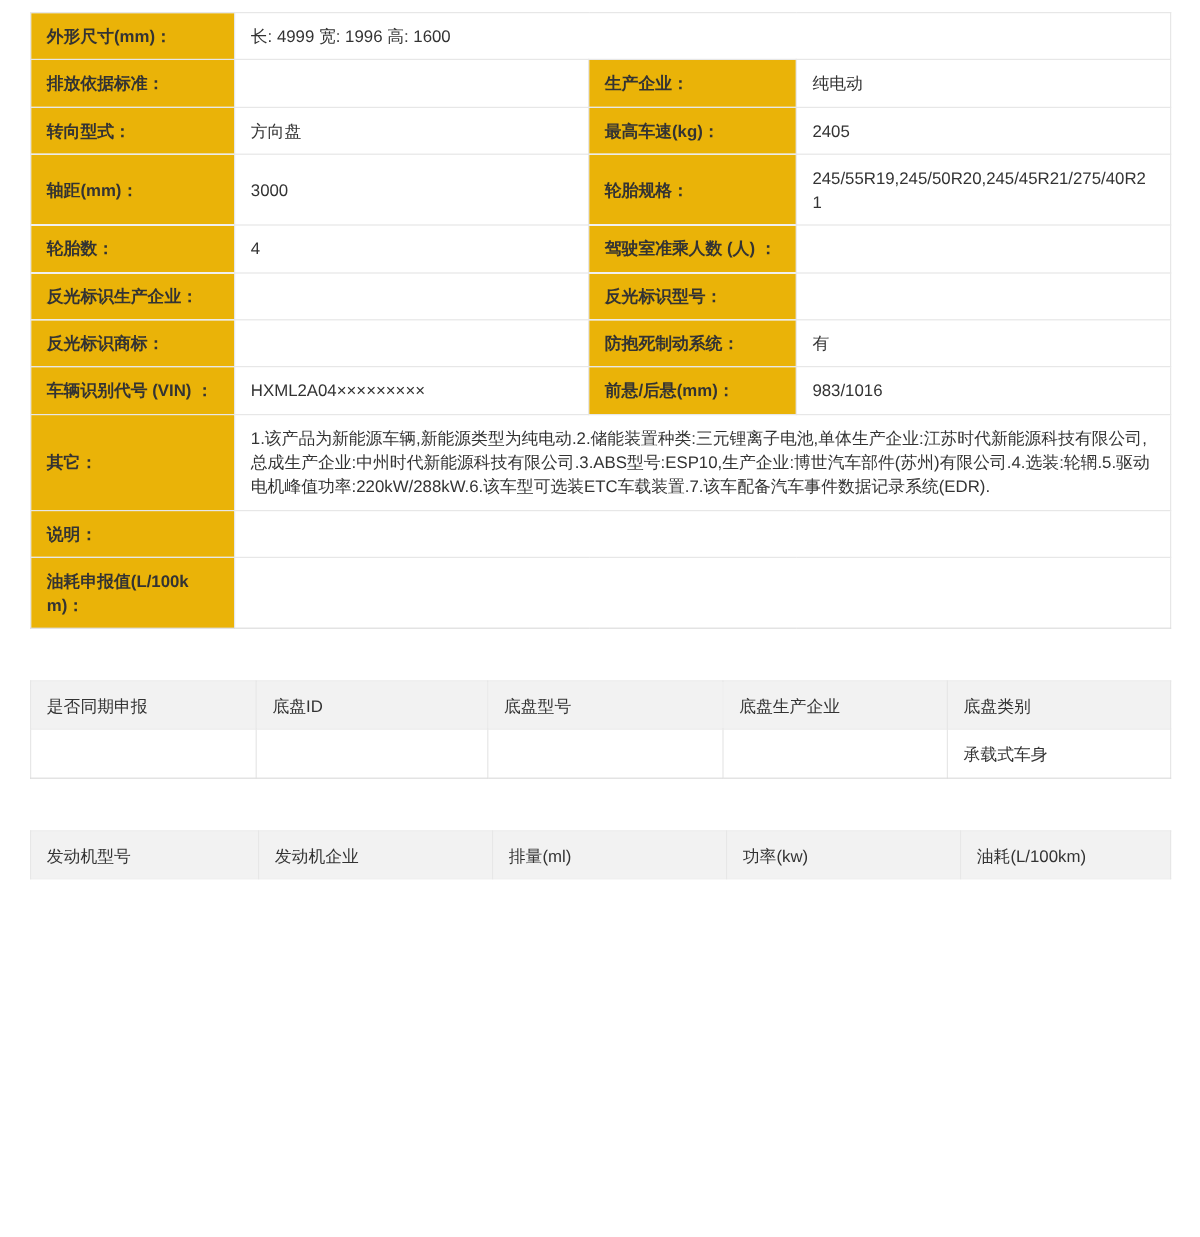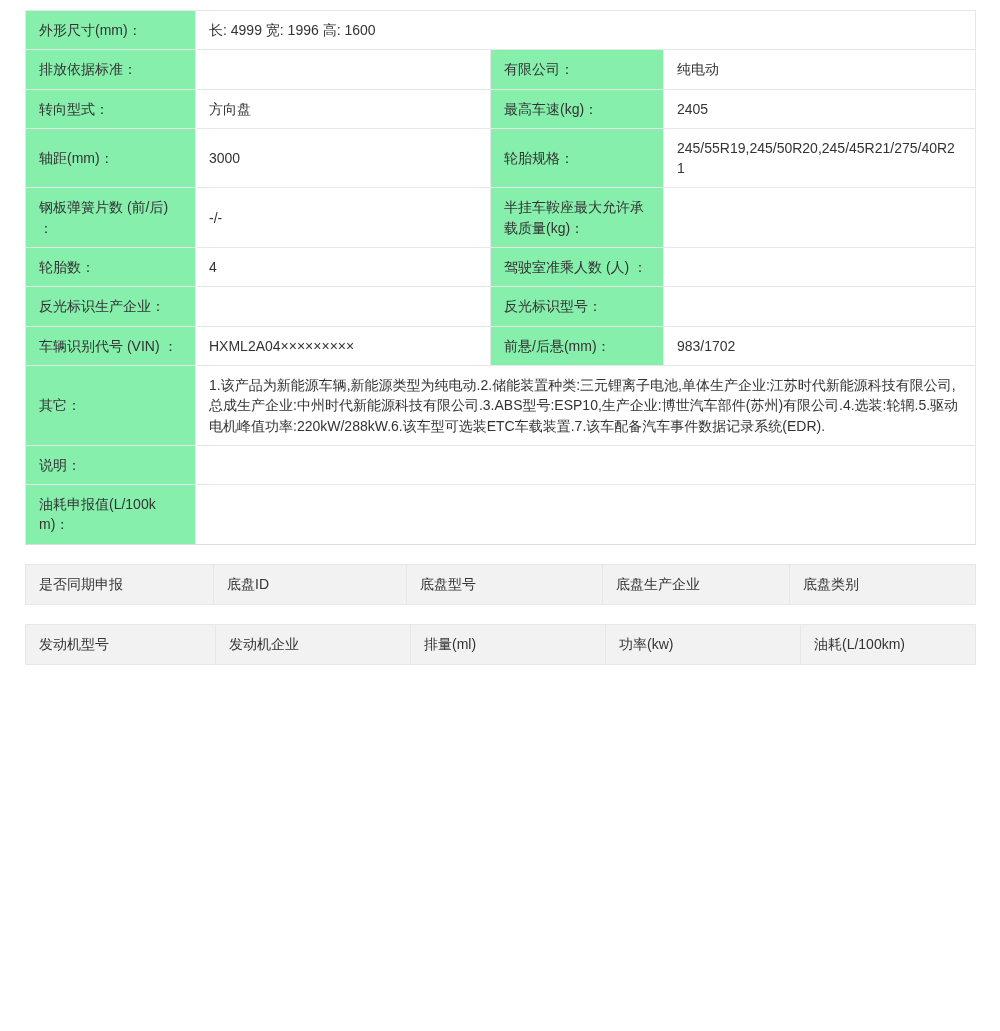--- a/index.html
+++ b/index.html
@@ -19,23 +19,23 @@
   td, th {
     border: 1px solid #e7e7e7;
     padding: 9px 13px;
     text-align: left;
     vertical-align: middle;
     font-weight: normal;
     line-height: 1.45;
     word-break: break-all;
     overflow: hidden;
   }
-  .lbl { background: #86efac; }
+  .lbl { background: #eab308; font-weight: bold; }
   .spec td { height: 19px; }
-  .sub { margin-top: 19px; border-radius: 25px; }
+  .sub { margin-top: 43px; border-radius: 25px; }
   .sub th { background: #f2f2f2; height: 21px; }
   .sub td { height: 22px; }
   .sub tr:last-child td { border-bottom-color: #dcdcdc; }
   .spec tr:last-child td { border-bottom-color: #dcdcdc; }
 </style>
 </head>
 <body>
 
 <div class="wrap">
 
@@ -47,58 +47,58 @@
         <col style="width:312px">
     </colgroup>
     <tbody>
         <tr>
       <td class="lbl">外形尺寸(mm)：</td>
       <td colspan="3">长: 4999 宽: 1996 高: 1600</td>
     </tr>
     <tr>
       <td class="lbl">排放依据标准：</td>
       <td></td>
-      <td class="lbl">有限公司：</td>
+      <td class="lbl">生产企业：</td>
       <td>纯电动</td>
     </tr>
     <tr>
       <td class="lbl">转向型式：</td>
       <td>方向盘</td>
       <td class="lbl">最高车速(kg)：</td>
       <td>2405</td>
     </tr>
     <tr>
       <td class="lbl">轴距(mm)：</td>
       <td>3000</td>
       <td class="lbl">轮胎规格：</td>
       <td>245/55R19,245/50R20,245/45R21/275/40R21</td>
     </tr>
     <tr>
-      <td class="lbl">钢板弹簧片数 (前/后) ：</td>
-      <td>-/-</td>
-      <td class="lbl">半挂车鞍座最大允许承载质量(kg)：</td>
-      <td></td>
-    </tr>
-    <tr>
       <td class="lbl">轮胎数：</td>
       <td>4</td>
       <td class="lbl">驾驶室准乘人数 (人) ：</td>
       <td></td>
     </tr>
     <tr>
       <td class="lbl">反光标识生产企业：</td>
       <td></td>
       <td class="lbl">反光标识型号：</td>
       <td></td>
     </tr>
     <tr>
+      <td class="lbl">反光标识商标：</td>
+      <td></td>
+      <td class="lbl">防抱死制动系统：</td>
+      <td>有</td>
+    </tr>
+    <tr>
       <td class="lbl">车辆识别代号 (VIN) ：</td>
       <td>HXML2A04×××××××××</td>
       <td class="lbl">前悬/后悬(mm)：</td>
-      <td>983/1702</td>
+      <td>983/1016</td>
     </tr>
     <tr>
       <td class="lbl">其它：</td>
       <td colspan="3">1.该产品为新能源车辆,新能源类型为纯电动.2.储能装置种类:三元锂离子电池,单体生产企业:江苏时代新能源科技有限公司,总成生产企业:中州时代新能源科技有限公司.3.ABS型号:ESP10,生产企业:博世汽车部件(苏州)有限公司.4.选装:轮辋.5.驱动电机峰值功率:220kW/288kW.6.该车型可选装ETC车载装置.7.该车配备汽车事件数据记录系统(EDR).</td>
     </tr>
     <tr>
       <td class="lbl">说明：</td>
       <td colspan="3"></td>
     </tr>
     <tr>
@@ -117,20 +117,27 @@
         <col style="width:186px">
     </colgroup>
     <tbody>
         <tr>
       <th>是否同期申报</th>
       <th>底盘ID</th>
       <th>底盘型号</th>
       <th>底盘生产企业</th>
       <th>底盘类别</th>
     </tr>
+    <tr>
+      <td></td>
+      <td></td>
+      <td></td>
+      <td></td>
+      <td>承载式车身</td>
+    </tr>
   </tbody>
     </table>
 
   <table class="sub">
     <colgroup>
       <col style="width:190px">
         <col style="width:195px">
         <col style="width:195px">
         <col style="width:195px">
         <col style="width:175px">

